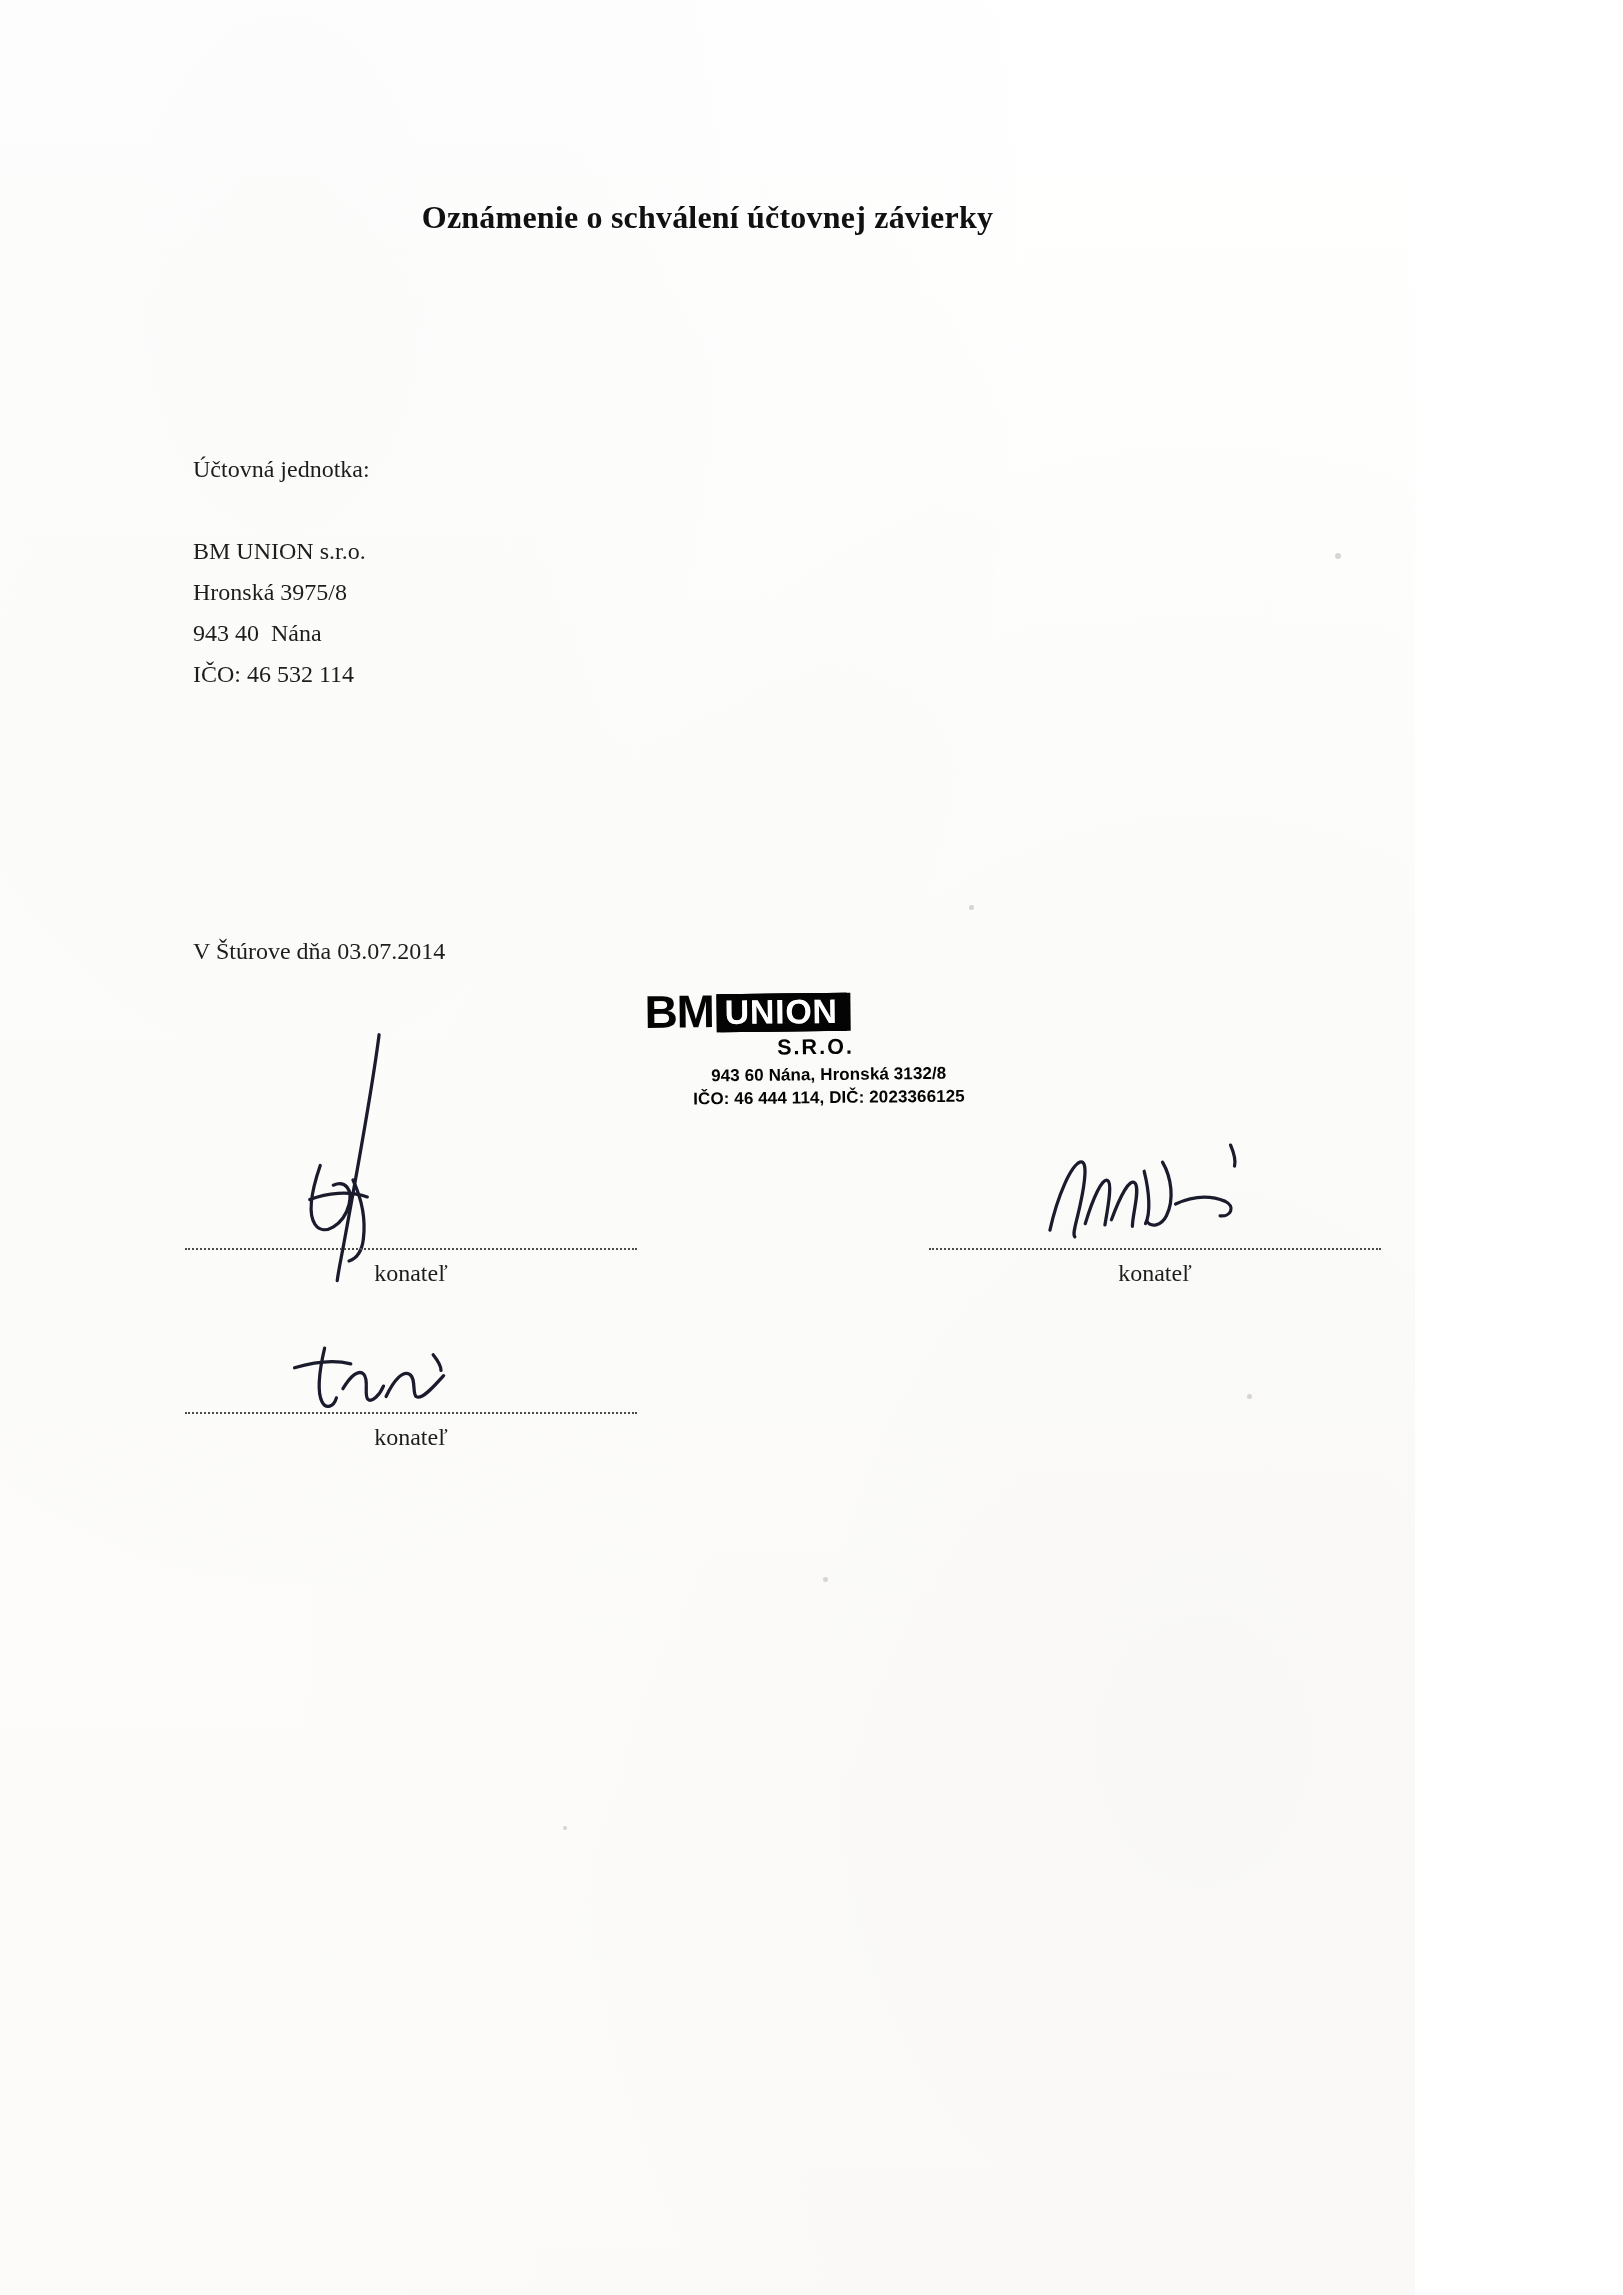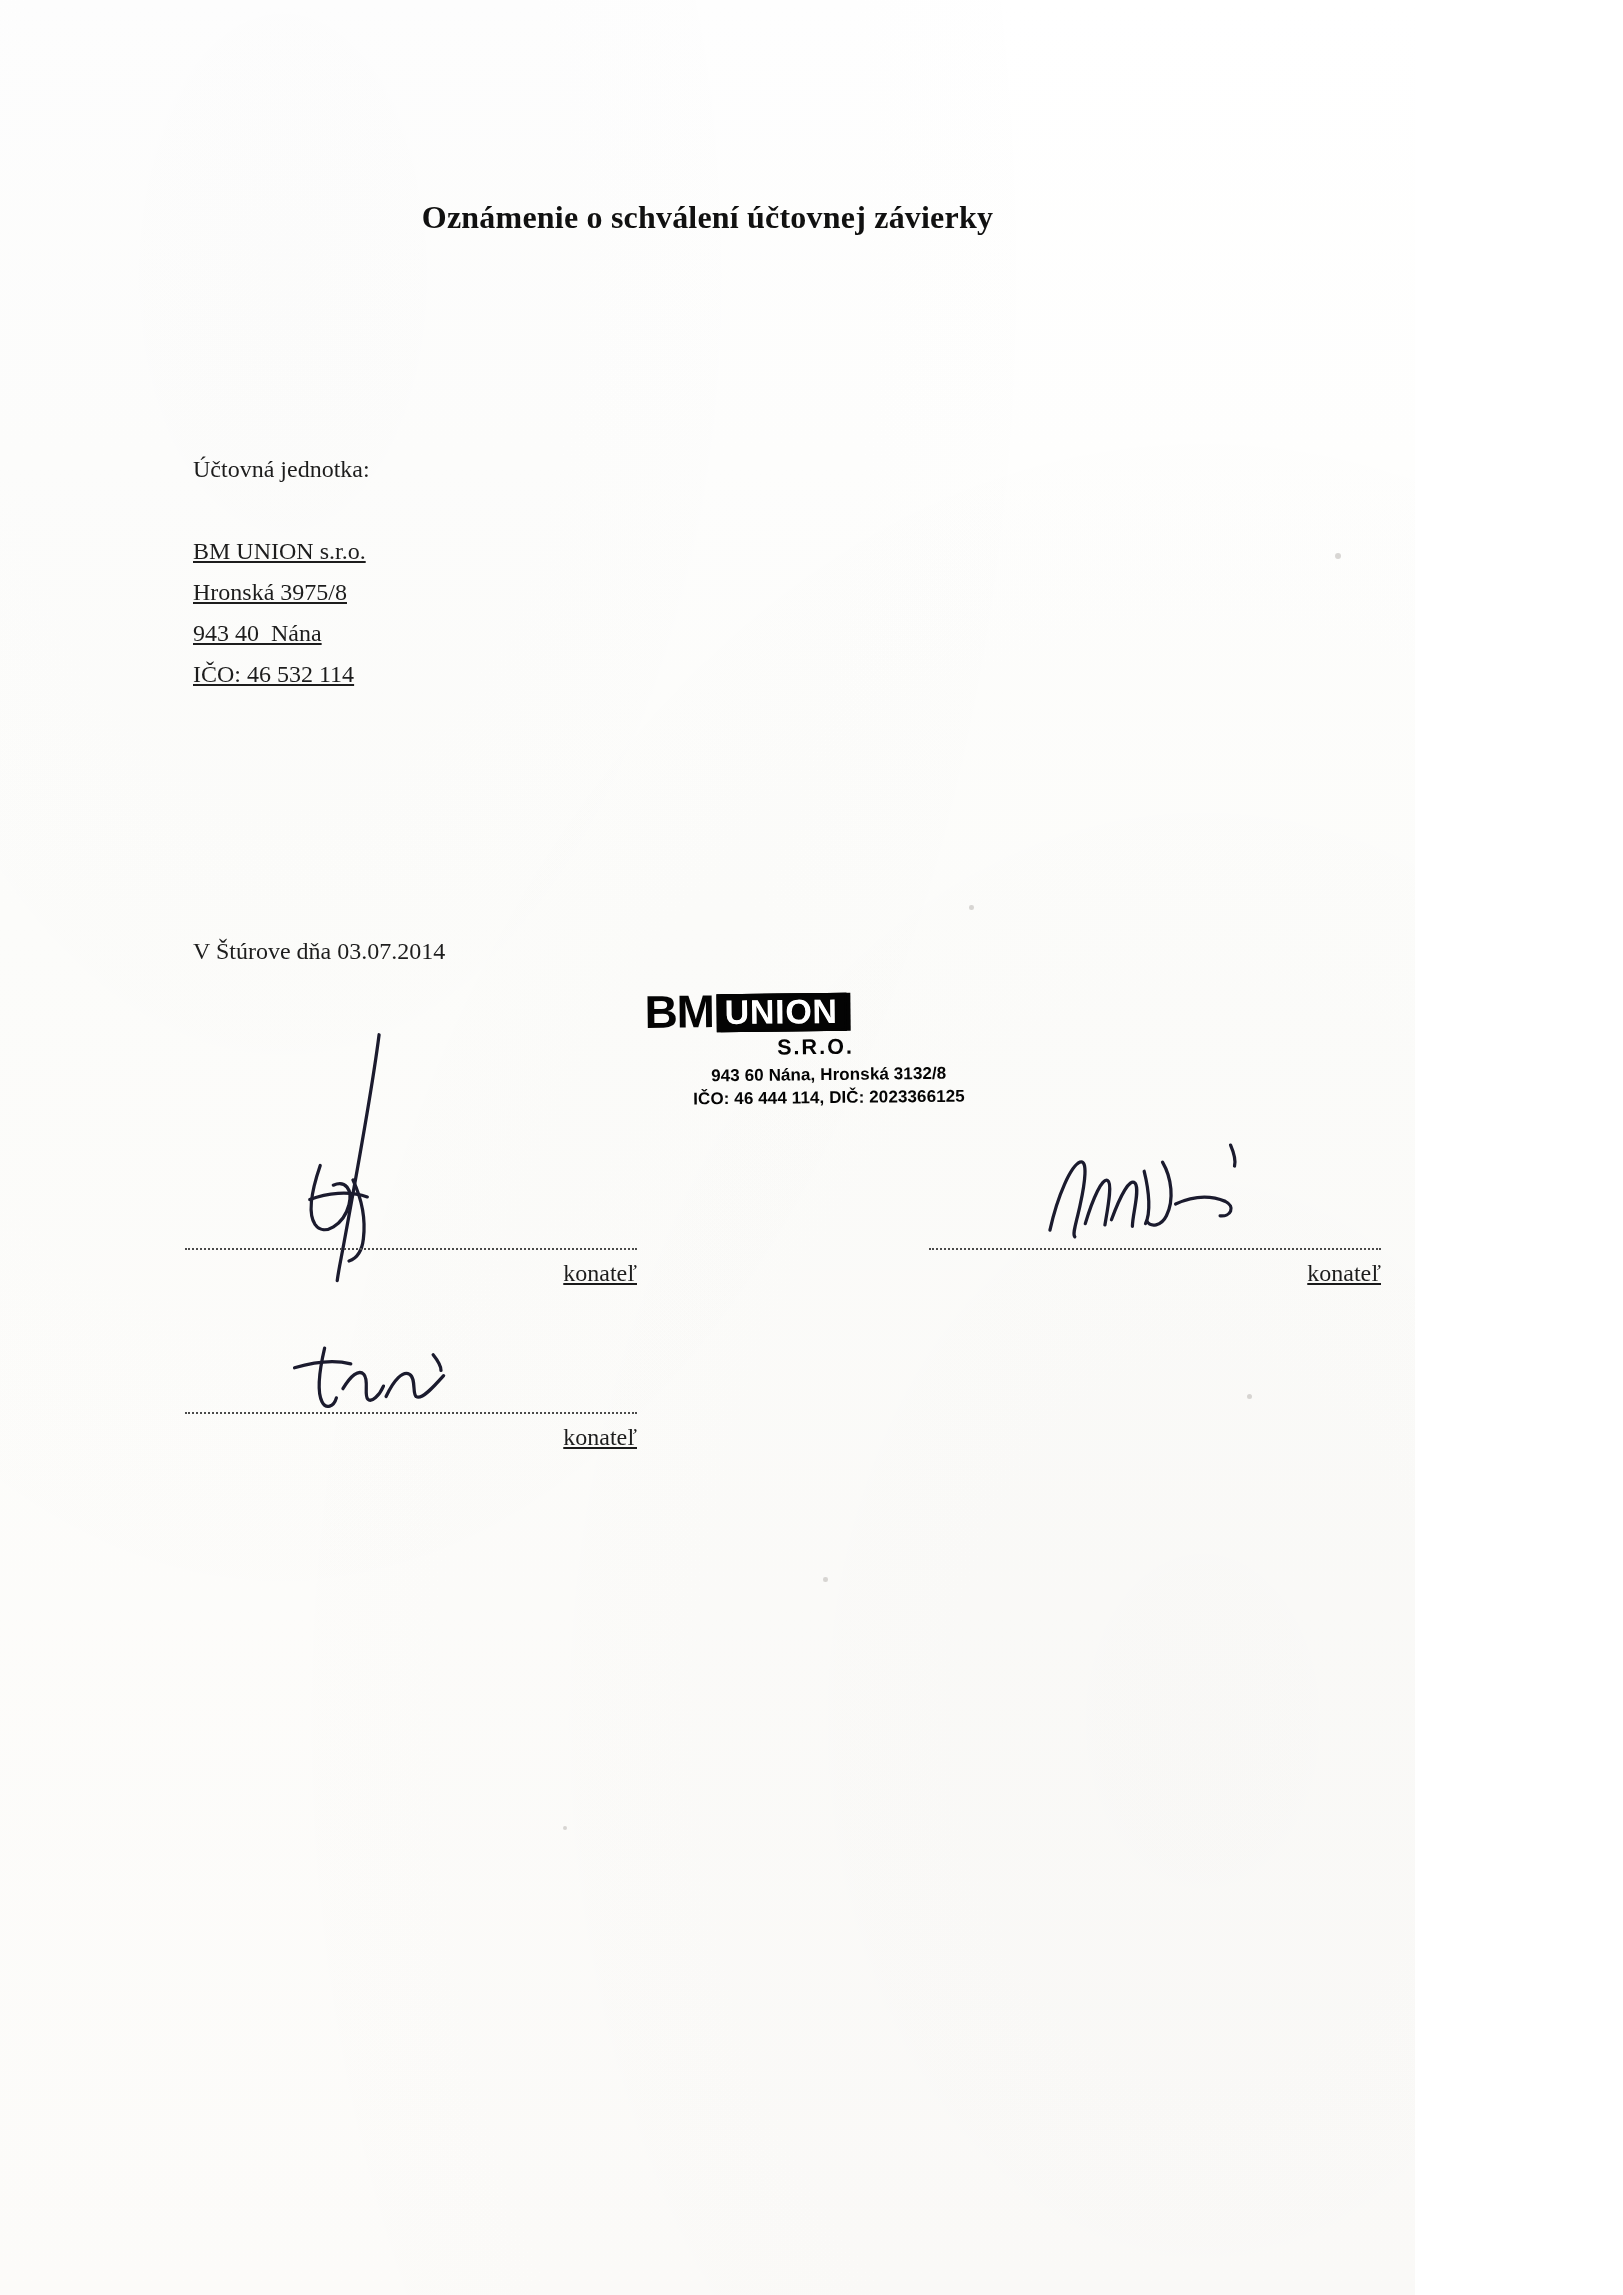--- a/index.html
+++ b/index.html
@@ -47,21 +47,21 @@
     margin-left: 8px;
   }
   .label-unit {
     left: 185px;
     top: 449px;
   }
   .company {
     left: 185px;
     top: 531px;
   }
-  .company div { white-space: pre; text-decoration: underline; }
+  .company div { white-space: pre; }
   .period {
     left: 185px;
     top: 776px;
     width: 1244px;
     line-height: 45px;
   }
   .place-date {
     left: 185px;
     top: 931px;
   }
@@ -116,22 +116,21 @@
     text-align: center;
     font-size: 17px;
     font-weight: bold;
     margin-top: 2.6px;
     letter-spacing: 0.1px;
   }
   
   .sig {
     position: absolute;
     width: 452px;
-    text-align: right;
-    text-decoration: underline;
+    text-align: center;
   }
   .sig .dots {
     border-bottom: 2.6px dotted #4a4a4a;
     height: 0.7px;
     width: 100%;
   }
   .sig .role {
     margin-top: 10.5px;
     font-size: 24px;
     color: #1d1d1d;

